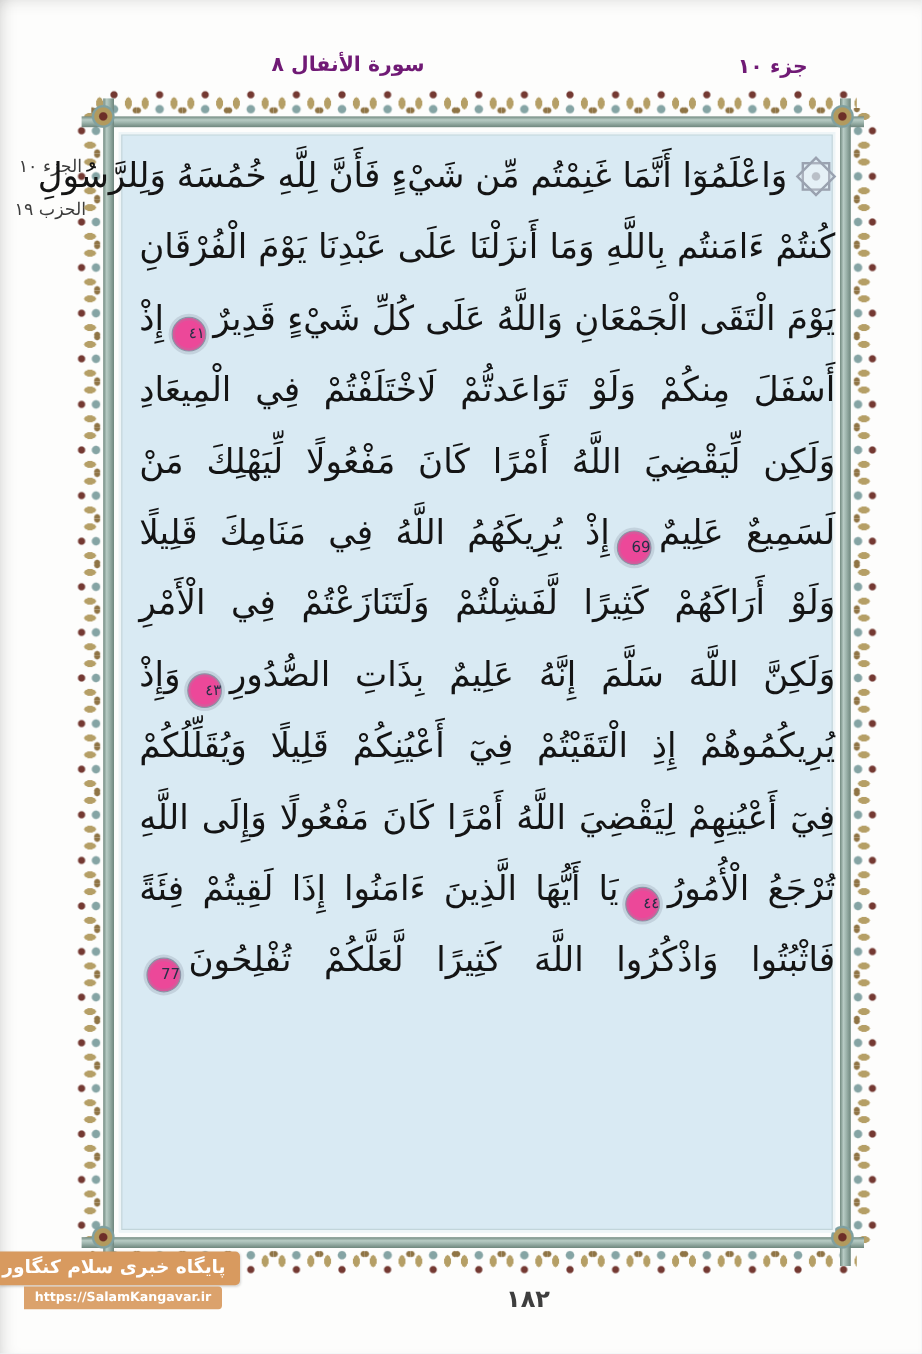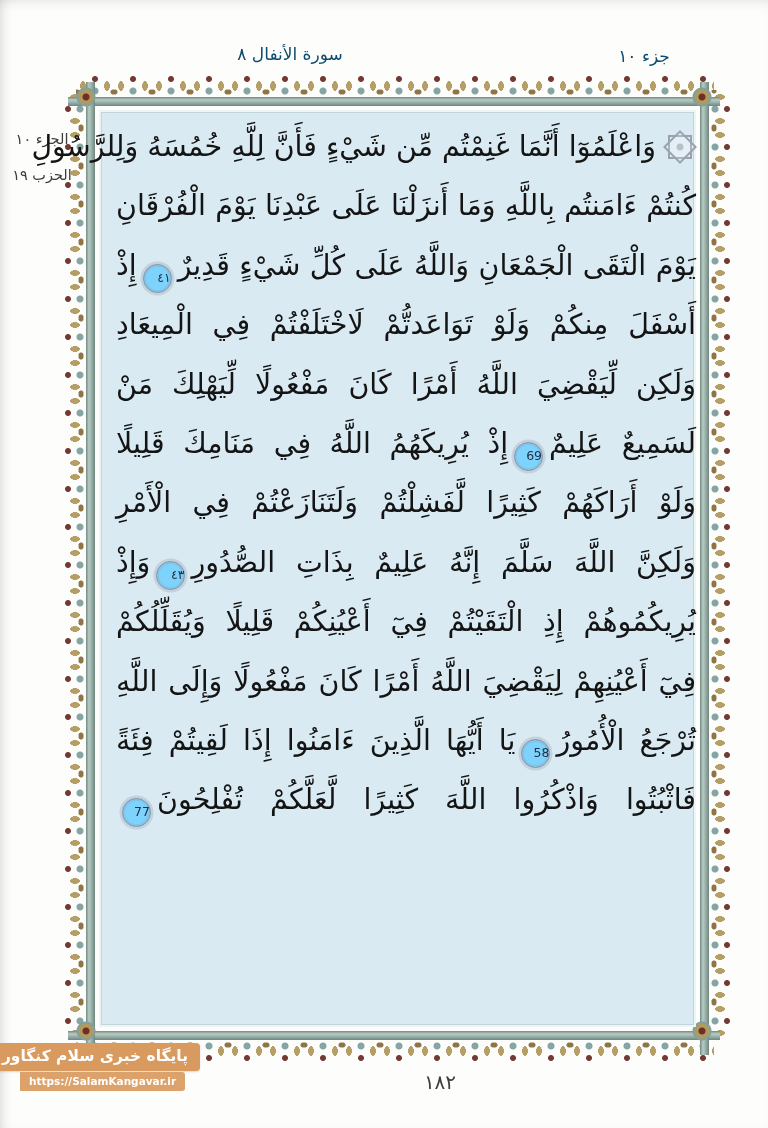--- a/index.html
+++ b/index.html
@@ -7,21 +7,21 @@
   body {
     font-family: "DejaVu Sans", sans-serif;
     background:#ffffff;
     position:relative;
     overflow:hidden;
     direction:rtl;
   }
   .stage { position:absolute; inset:0; background:#fdfdfc; box-shadow: inset 10px 0 14px -10px rgba(0,0,0,.18), inset 0 10px 14px -10px rgba(0,0,0,.12); }
 
   
-  .hdr { position:absolute; color:#0c4a6e; font-size:17px; white-space:nowrap; }
+  .hdr { position:absolute; color:#701a75; font-size:17px; white-space:nowrap;font-weight:bold; }
   .hdr-surah { top:44px; left:225px; width:130px; text-align:center; }
   .hdr-juz   { top:46px; left:608px; width:72px; text-align:center; }
 
   
   .marginlbl { position:absolute; left:4px; width:76px; text-align:center; font-size:14.5px; color:#3c3c3c; white-space:nowrap; }
   .m-juz  { top:131px; }
   .m-hizb { top:167px; }
 
   
   .bar { position:absolute; background:#8ea79f; }
@@ -85,38 +85,38 @@
     height:59.4px; line-height:59.4px;
     font-size:28.5px;
     font-family:"DejaVu Sans", sans-serif;
     text-align:justify; text-align-last:justify;
     white-space:nowrap;
   }
   .ayah-medallion {
     display:inline-block; width:29px; height:29px; line-height:26px;
     border:1.5px solid #8d93a6; border-radius:50%;
     box-shadow:0 0 0 2.5px rgba(141,147,166,.28), inset 0 0 0 2px rgba(141,147,166,.22);
-    background:#7dd3fc;
+    background:#ec4899;
     font-size:12.5px; color:#273047;
     margin:0 6px; vertical-align:-7px;
   }
   .hizbstar {
     display:inline-block; width:32px; height:32px; position:relative;
     margin-left:8px; vertical-align:-7px;
     background:radial-gradient(circle at 50% 50%, #98a0ac 3px, rgba(0,0,0,0) 4px);
   }
   .hizbstar::before, .hizbstar::after {
     content:""; position:absolute; inset:4px;
     border:2px solid #9aa2b0; background:rgba(255,255,255,.18);
   }
   .hizbstar::after { transform:rotate(45deg); }
 
   
   .pagenum { position:absolute; top:1070px; left:398px; width:84px; text-align:center;
-    font-size:20px; color:#3e3e3e; }
+    font-size:20px; color:#3e3e3e;font-weight:bold; }
   .wm1 {
     position:absolute; left:0; top:1043px; max-width:200px;
     background:#d89a5f; color:#ffffff; font-weight:bold; font-size:15.5px;
     padding:4px 12px 6px 24px; border-radius:0 4px 4px 0; direction:rtl; white-space:nowrap;
     box-shadow:0 1px 2px rgba(0,0,0,.15);
   }
   .wm2 {
     position:absolute; left:0; top:1072px;
     background:rgba(216,154,95,.92); color:#ffffff; font-weight:bold; font-size:10.5px;
     padding:3px 9px 4px 9px; border-radius:0 3px 3px 0; direction:ltr; white-space:nowrap;
@@ -156,21 +156,21 @@
       <div class="qline"><span class="hizbstar"></span><span>وَاعْلَمُوٓا أَنَّمَا غَنِمْتُم مِّن شَيْءٍ فَأَنَّ لِلَّهِ خُمُسَهُ وَلِلرَّسُولِ</span></div>
       <div class="qline"><span>كُنتُمْ ءَامَنتُم بِاللَّهِ وَمَا أَنزَلْنَا عَلَى عَبْدِنَا يَوْمَ الْفُرْقَانِ</span></div>
       <div class="qline"><span>يَوْمَ الْتَقَى الْجَمْعَانِ وَاللَّهُ عَلَى كُلِّ شَيْءٍ قَدِيرٌ</span><span class="ayah-medallion">٤١</span><span>إِذْ</span></div>
       <div class="qline"><span>أَسْفَلَ مِنكُمْ وَلَوْ تَوَاعَدتُّمْ لَاخْتَلَفْتُمْ فِي الْمِيعَادِ</span></div>
       <div class="qline"><span>وَلَكِن لِّيَقْضِيَ اللَّهُ أَمْرًا كَانَ مَفْعُولًا لِّيَهْلِكَ مَنْ</span></div>
       <div class="qline"><span>لَسَمِيعٌ عَلِيمٌ</span><span class="ayah-medallion">69</span><span>إِذْ يُرِيكَهُمُ اللَّهُ فِي مَنَامِكَ قَلِيلًا</span></div>
       <div class="qline"><span>وَلَوْ أَرَاكَهُمْ كَثِيرًا لَّفَشِلْتُمْ وَلَتَنَازَعْتُمْ فِي الْأَمْرِ</span></div>
       <div class="qline"><span>وَلَكِنَّ اللَّهَ سَلَّمَ إِنَّهُ عَلِيمٌ بِذَاتِ الصُّدُورِ</span><span class="ayah-medallion">٤٣</span><span>وَإِذْ</span></div>
       <div class="qline"><span>يُرِيكُمُوهُمْ إِذِ الْتَقَيْتُمْ فِيٓ أَعْيُنِكُمْ قَلِيلًا وَيُقَلِّلُكُمْ</span></div>
       <div class="qline"><span>فِيٓ أَعْيُنِهِمْ لِيَقْضِيَ اللَّهُ أَمْرًا كَانَ مَفْعُولًا وَإِلَى اللَّهِ</span></div>
-      <div class="qline"><span>تُرْجَعُ الْأُمُورُ</span><span class="ayah-medallion">58</span><span>يَا أَيُّهَا الَّذِينَ ءَامَنُوا إِذَا لَقِيتُمْ فِئَةً</span></div>
+      <div class="qline"><span>تُرْجَعُ الْأُمُورُ</span><span class="ayah-medallion">٤٤</span><span>يَا أَيُّهَا الَّذِينَ ءَامَنُوا إِذَا لَقِيتُمْ فِئَةً</span></div>
       <div class="qline"><span>فَاثْبُتُوا وَاذْكُرُوا اللَّهَ كَثِيرًا لَّعَلَّكُمْ تُفْلِحُونَ</span><span class="ayah-medallion">77</span></div>
     </div>
 
   <div class="pagenum">١٨٢</div>
   <div class="wm1">پایگاه خبری سلام کنگاور</div>
   <div class="wm2">https://SalamKangavar.ir</div>
 
 </div>
 
 </body></html>

